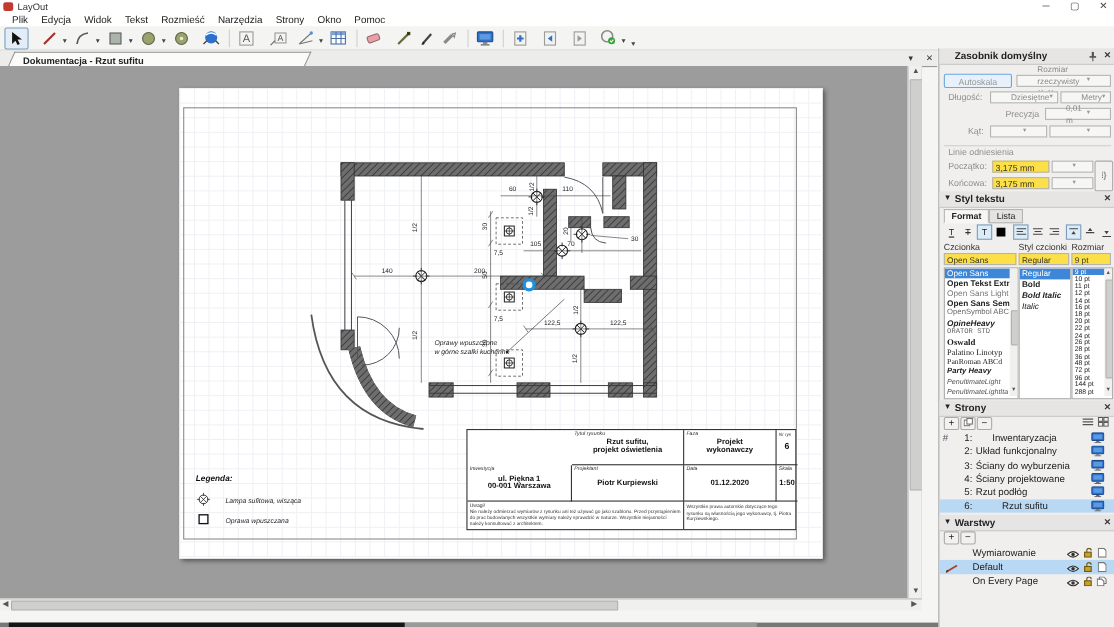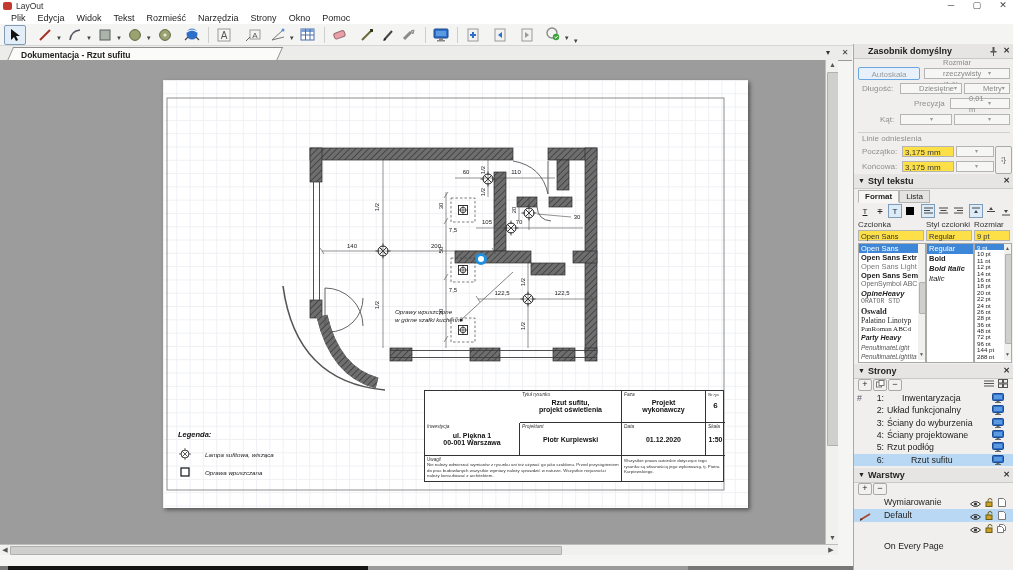--- a/index.html
+++ b/index.html
@@ -568,21 +568,21 @@
     <div class="abs fieldlbl" style="top:176px;left:4px;color:#333;">Czcionka</div>
     <div class="abs fieldlbl" style="top:176px;left:72px;color:#333;">Styl czcionki</div>
     <div class="abs fieldlbl" style="top:176px;left:120px;color:#333;">Rozmiar</div>
     <div class="abs txtin" style="top:186px;left:4px;width:66px;font-size:7.5px;">Open Sans</div>
     <div class="abs txtin" style="top:186px;left:72px;width:46px;font-size:7.5px;">Regular</div>
     <div class="abs txtin" style="top:186px;left:120px;width:36px;font-size:7.5px;">9 pt</div>
 
     <div class="abs listbox" style="top:199px;left:4px;width:66px;height:118px;">
       <div style="margin-right:7px;">
         <div class="lrow sel" style="font-size:7.5px;height:9px;">Open Sans</div>
-        <div class="lrow" style="font-size:7.5px;height:9px;font-weight:bold;">Open Sans Extr</div>
+        <div class="lrow" style="font-size:7.5px;height:9px;font-weight:bold;">Open Tekst Extr</div>
         <div class="lrow" style="font-size:7.5px;height:9px;color:#777;">Open Sans Light</div>
         <div class="lrow" style="font-size:7.5px;height:9px;font-weight:bold;">Open Sans Semi</div>
         <div class="lrow" style="font-size:7px;height:9px;color:#666;">OpenSymbol ABC</div>
         <div class="lrow" style="font-size:7.5px;height:9px;font-weight:bold;font-style:italic;">OpineHeavy</div>
         <div class="lrow" style="font-size:6.5px;height:9px;font-family:'Liberation Mono',monospace;color:#666;text-transform:uppercase;">Orator Std</div>
         <div class="lrow" style="font-size:8px;height:9px;font-weight:bold;font-family:'Liberation Serif',serif;">Oswald</div>
         <div class="lrow" style="font-size:7.5px;height:9px;font-family:'Liberation Serif',serif;">Palatino Linotyp</div>
         <div class="lrow" style="font-size:7px;height:9px;font-family:'Liberation Serif',serif;">PanRoman ABCd</div>
         <div class="lrow" style="font-size:7px;height:10px;font-weight:bold;font-style:italic;">Party Heavy</div>
         <div class="lrow" style="font-size:6.5px;height:9px;font-style:italic;color:#555;">PenultimateLight</div>
@@ -753,21 +753,21 @@
             </svg></span>
         <span class="abs" style="left:131px;top:2px;"><svg width="9" height="9">
               <rect x="1" y="4" width="6" height="4.5" fill="#c9a227" stroke="#6b5a14"></rect>
               <path d="M3,4 V2.5 a2,2 0 0 1 4,0" fill="none" stroke="#6b5a14"></path>
             </svg></span>
         <span class="abs" style="left:144px;top:2px;"><svg width="8" height="9">
               <path d="M0.5,0.5 h5 l2,2 v6 h-7 z" fill="#fff" stroke="#777"></path>
             </svg></span>
       </div>
       <div class="layrow abs" style="top:26px;">
-        <span class="abs" style="left:30px;margin-top:18px;">On Every Page</span>
+        <span class="abs" style="left:30px;">On Every Page</span>
         <span class="abs" style="left:116px;top:3px;"><svg width="11" height="8">
               <path d="M0.5,4 Q5.5,-1 10.5,4 Q5.5,9 0.5,4z" fill="none" stroke="#333"></path>
               <circle cx="5.5" cy="4" r="1.6" fill="#333"></circle>
             </svg></span>
         <span class="abs" style="left:131px;top:2px;"><svg width="9" height="9">
               <rect x="1" y="4" width="6" height="4.5" fill="#c9a227" stroke="#6b5a14"></rect>
               <path d="M3,4 V2.5 a2,2 0 0 1 4,0" fill="none" stroke="#6b5a14"></path>
             </svg></span>
         <span class="abs" style="left:143px;top:2px;"><svg width="10" height="9">
               <path d="M2.5,0.5 h4 l2,2 v4 h-6 z" fill="#fff" stroke="#777"></path>

